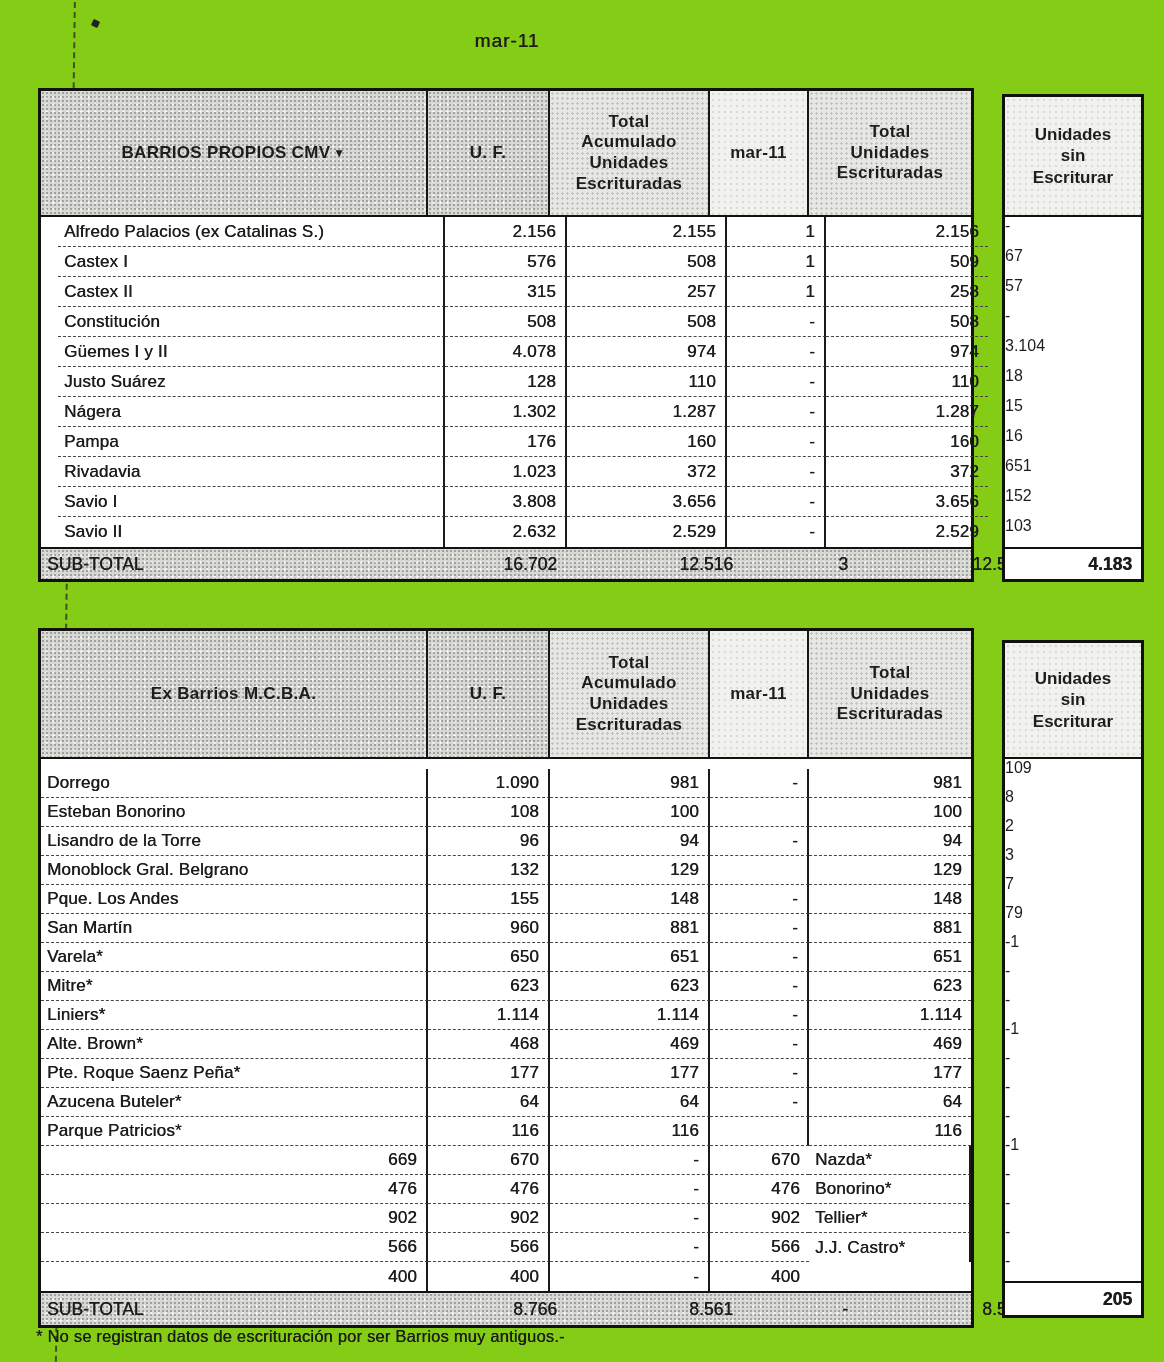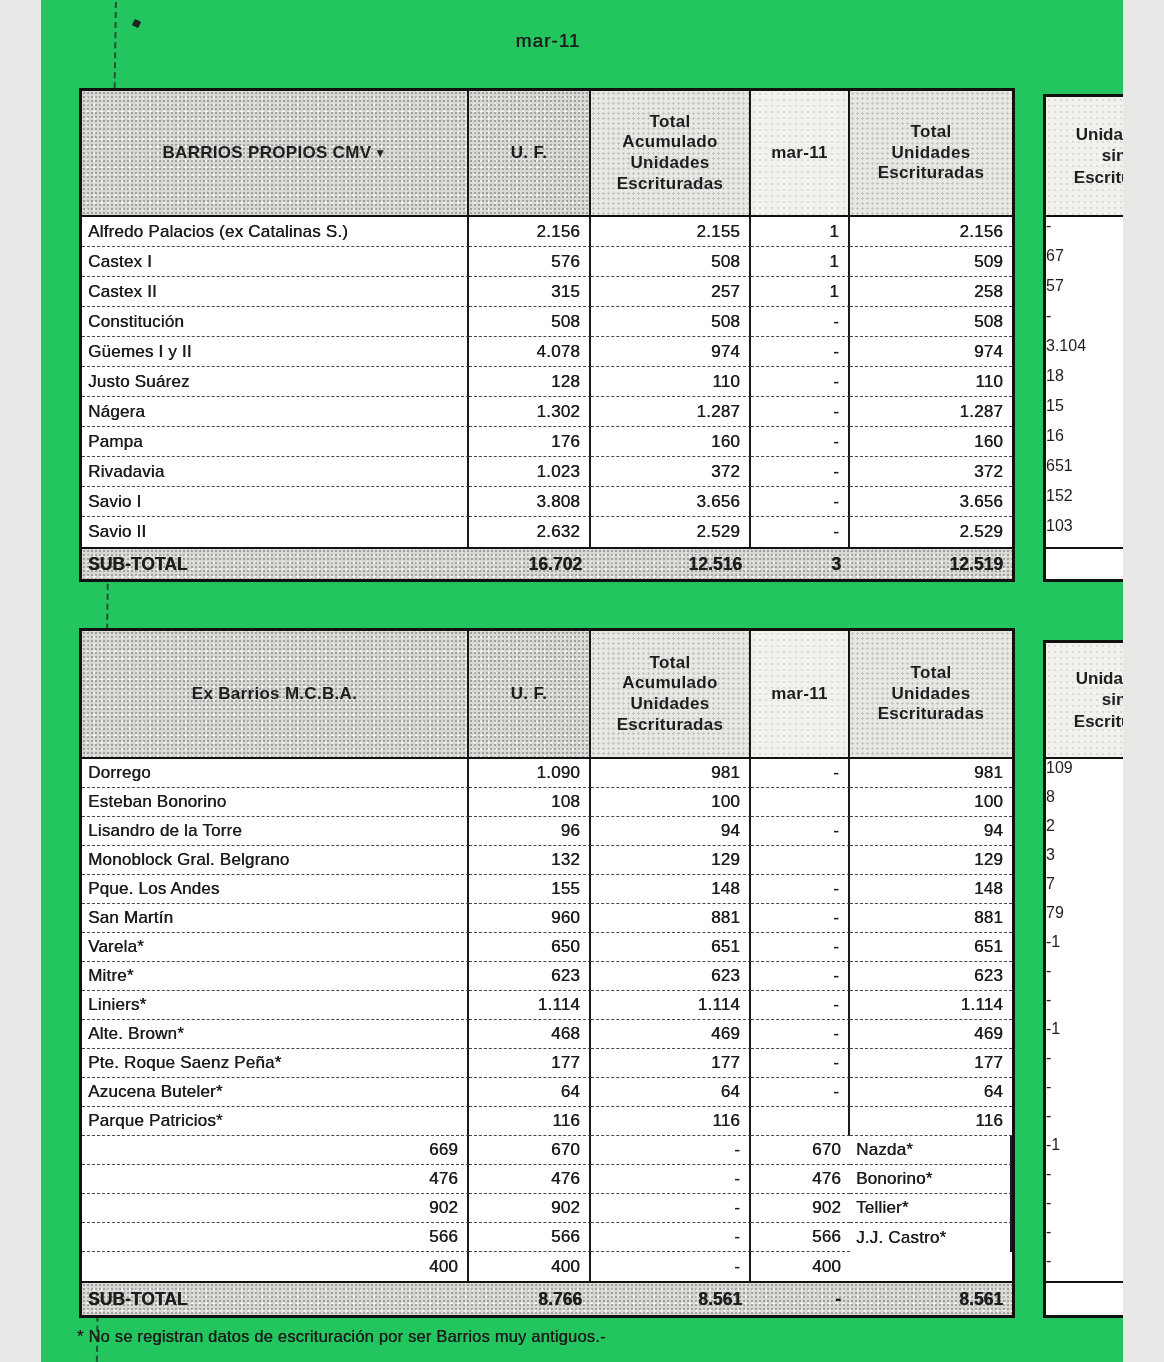--- a/index.html
+++ b/index.html
@@ -1,20 +1,20 @@
 <!DOCTYPE html>
 <html><head>
 <meta charset="utf-8">
 <style>
   * { box-sizing: border-box; margin: 0; padding: 0; }
   html,body { background:#e8e8e6; }
   body { font-family:"Liberation Sans", sans-serif; }
   .page {
-    position:relative; width:1082px; height:1362px; margin:0 auto;
-    background:#22c55e; overflow:hidden; color:#1d1d1d;
+    position:relative; width:1164px; height:1362px; margin:0 auto;
+    background:#84cc16; overflow:hidden; color:#1d1d1d;
   }
   
   .crease {
     position:absolute; left:74px; top:-8px; height:1380px; width:0;
     border-left:2px dashed rgba(40,40,40,.75);
     transform:rotate(0.8deg); transform-origin:top left;
   }
   .speck {
     position:absolute; left:92px; top:20px; width:7px; height:7px;
     background:#222; transform:rotate(25deg); border-radius:1px;
@@ -59,21 +59,21 @@
     font-size:17px; letter-spacing:.2px;
     border-right:2px solid #1a1a1a;
     border-bottom:1px dashed #474747;
     text-shadow:.4px 0 0 currentColor;
     overflow:hidden;
   }
   .tb .c.lastcol { border-right:none; }
   .tb .c.lastrow { border-bottom:none;text-align:right; }
   .c.name { justify-content:flex-start; padding-left:6px; }
   .c.num  { justify-content:flex-end; padding-right:9px; }
-  .tsub { display:grid; border-top:2px solid #111; font-weight:700; }
+  .tsub { display:grid; border-top:2px solid #111; font-weight:400;gap:16px; }
   .tsub .c { border-bottom:none; }
   .tsub .c, .side-sub {
     display:flex; align-items:center; font-size:17.5px;
     text-shadow:.4px 0 0 currentColor;
   }
   
   .side-head {
     display:flex; align-items:center; justify-content:center;
     text-align:center; white-space:pre-line;
     font-weight:700; font-size:17px; line-height:1.25;
@@ -84,29 +84,29 @@
     border-top:2px solid #111;text-align:right; }
   .filter-arrow { font-size:12px; margin-left:3px; }
   
   .footnote {
     position:absolute; left:36px; top:1327px; font-size:16.5px;
     letter-spacing:.2px; text-shadow:.3px 0 0 currentColor;
   }
   
   #t0 { left:38px; top:88px;  width:936px; }
   #t0 .thead { height:126px; }
-  #t0 .tb  { grid-auto-rows:30px; }
+  #t0 .tb  { grid-auto-rows:30px;margin-left:17px; }
   #t0 .tsub{ grid-template-columns:387px 122px 160px 99px 162px; height:32px; }
   #s0 { left:1002px; top:94px; width:142px; }
   #s0 .side-head { height:120px; }
   #s0 .side-body { display:grid; grid-auto-rows:30px; }
   #s0 .side-sub  { height:32px; }
   #t1 { left:38px; top:628px; width:936px; }
   #t1 .thead { height:128px; }
-  #t1 .tb  { grid-auto-rows:29px; }
+  #t1 .tb  { grid-auto-rows:29px;margin-top:10px; }
   #t1 .tsub{ grid-template-columns:387px 122px 160px 99px 162px; height:34px; }
   #s1 { left:1002px; top:640px; width:142px; }
   #s1 .side-head { height:116px; }
   #s1 .side-body { display:grid; grid-auto-rows:29px; }
   #s1 .side-sub  { height:34px; }
 </style>
 </head>
 <body>
 
 <div class="page">

